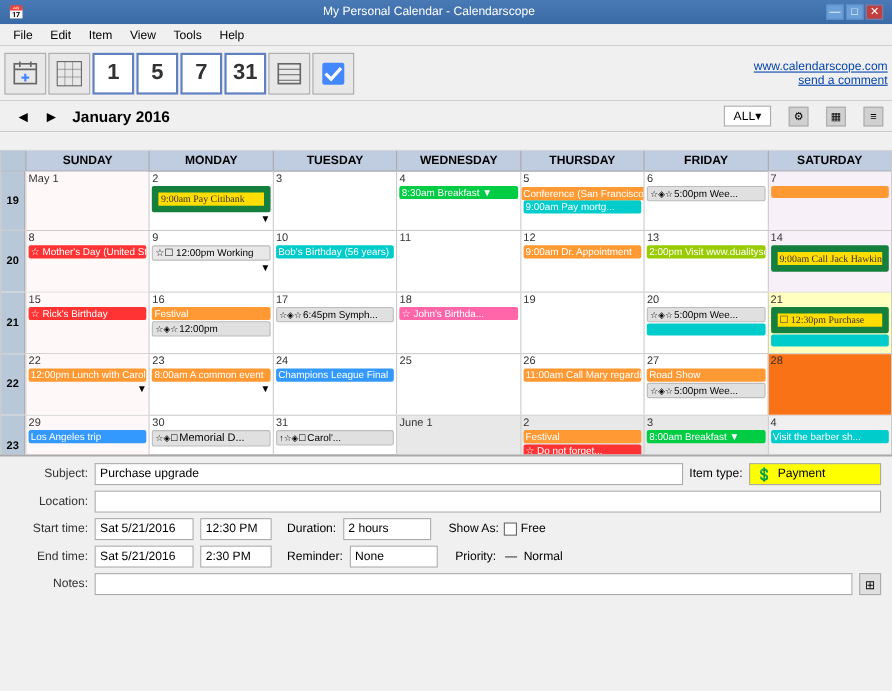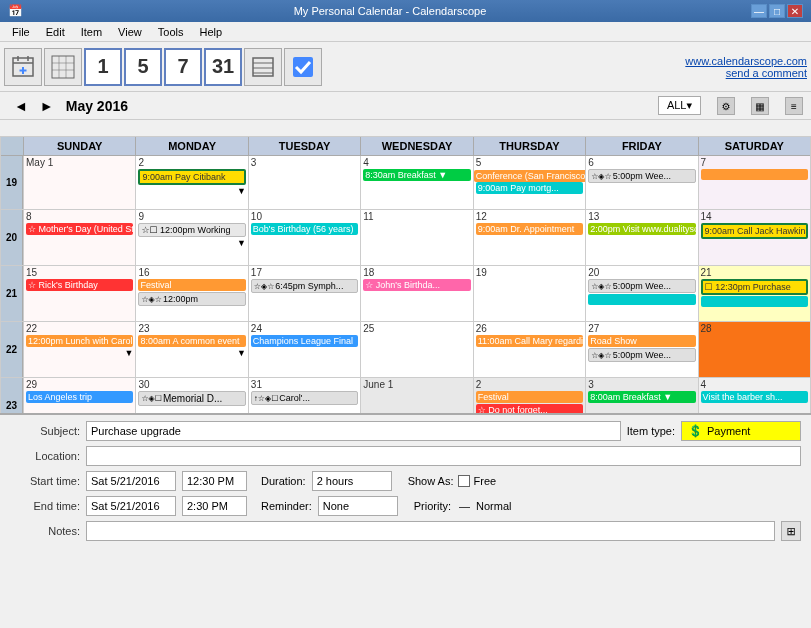--- a/index.html
+++ b/index.html
@@ -34,21 +34,21 @@
     .cal-header { display: grid; grid-template-columns: 22px repeat(7, 1fr); background: #d0d8e8; border-bottom: 1px solid #aaa; }
     .cal-header-week { background: #b8c8d8; width: 22px; }
     .cal-header-day { text-align: center; padding: 3px 2px; font-weight: bold; font-size: 11px; border-left: 1px solid #aaa; }
     .cal-row { display: grid; grid-template-columns: 22px repeat(7, 1fr); border-bottom: 1px solid #ccc; height: 58px; }
     .week-num { background: #b8c8d8; display: flex; align-items: center; justify-content: center; font-size: 10px; font-weight: bold; border-right: 1px solid #aaa; }
     .cal-cell { border-left: 1px solid #ccc; padding: 1px 2px; overflow: hidden; position: relative; vertical-align: top; font-size: 10px; }
     .cal-cell.other-month { background: #e8e8e8; color: #999; }
     .cell-date { font-size: 10px; color: #333; margin-bottom: 1px; }
     .event { border-radius: 2px; padding: 1px 2px; margin-bottom: 1px; font-size: 9px; overflow: hidden; white-space: nowrap; cursor: pointer; }
     .event-orange { background: #ff9933; color: white; }
-    .event-yellow { background: #ffdd00; color: #333; border: 2px solid #15803d; }
+    .event-yellow { background: #ffdd00; color: #333; border: 6px solid #15803d; font-family: Liberation Serif, serif; }
     .event-green { background: #00cc44; color: white; }
     .event-blue { background: #3399ff; color: white; }
     .event-red { background: #ff3333; color: white; }
     .event-cyan { background: #00cccc; color: white; }
     .event-pink { background: #ff66aa; color: white; }
     .event-lime { background: #99cc00; color: white; }
     
     
     .bottom-panel { background: #f0f0f0; border-top: 2px solid #aaa; padding: 6px 10px; height: 160px; }
     .form-row { display: flex; align-items: center; margin-bottom: 5px; gap: 6px; }
@@ -131,21 +131,21 @@
   </div>
   <div class="toolbar-right">
     <span style="color:#0645ad; text-decoration:underline; cursor:pointer; display:block; font-size:11px;">www.calendarscope.com</span>
     <span style="color:#0645ad; text-decoration:underline; cursor:pointer; display:block; font-size:11px;">send a comment</span>
   </div>
 </div>
 
 <div class="cal-nav">
   <span class="nav-arrow">◄</span>
   <span class="nav-arrow">►</span>
-  <span class="month-title">May 2016</span>
+  <span class="month-title">January 2016</span>
   <div class="nav-right">
     <button class="all-btn">ALL▾</button>
     <div class="nav-icon">⚙</div>
     <div class="nav-icon">▦</div>
     <div class="nav-icon">≡</div>
   </div>
 </div>
 
 <div class="cal-container">
   <div class="calendar">

